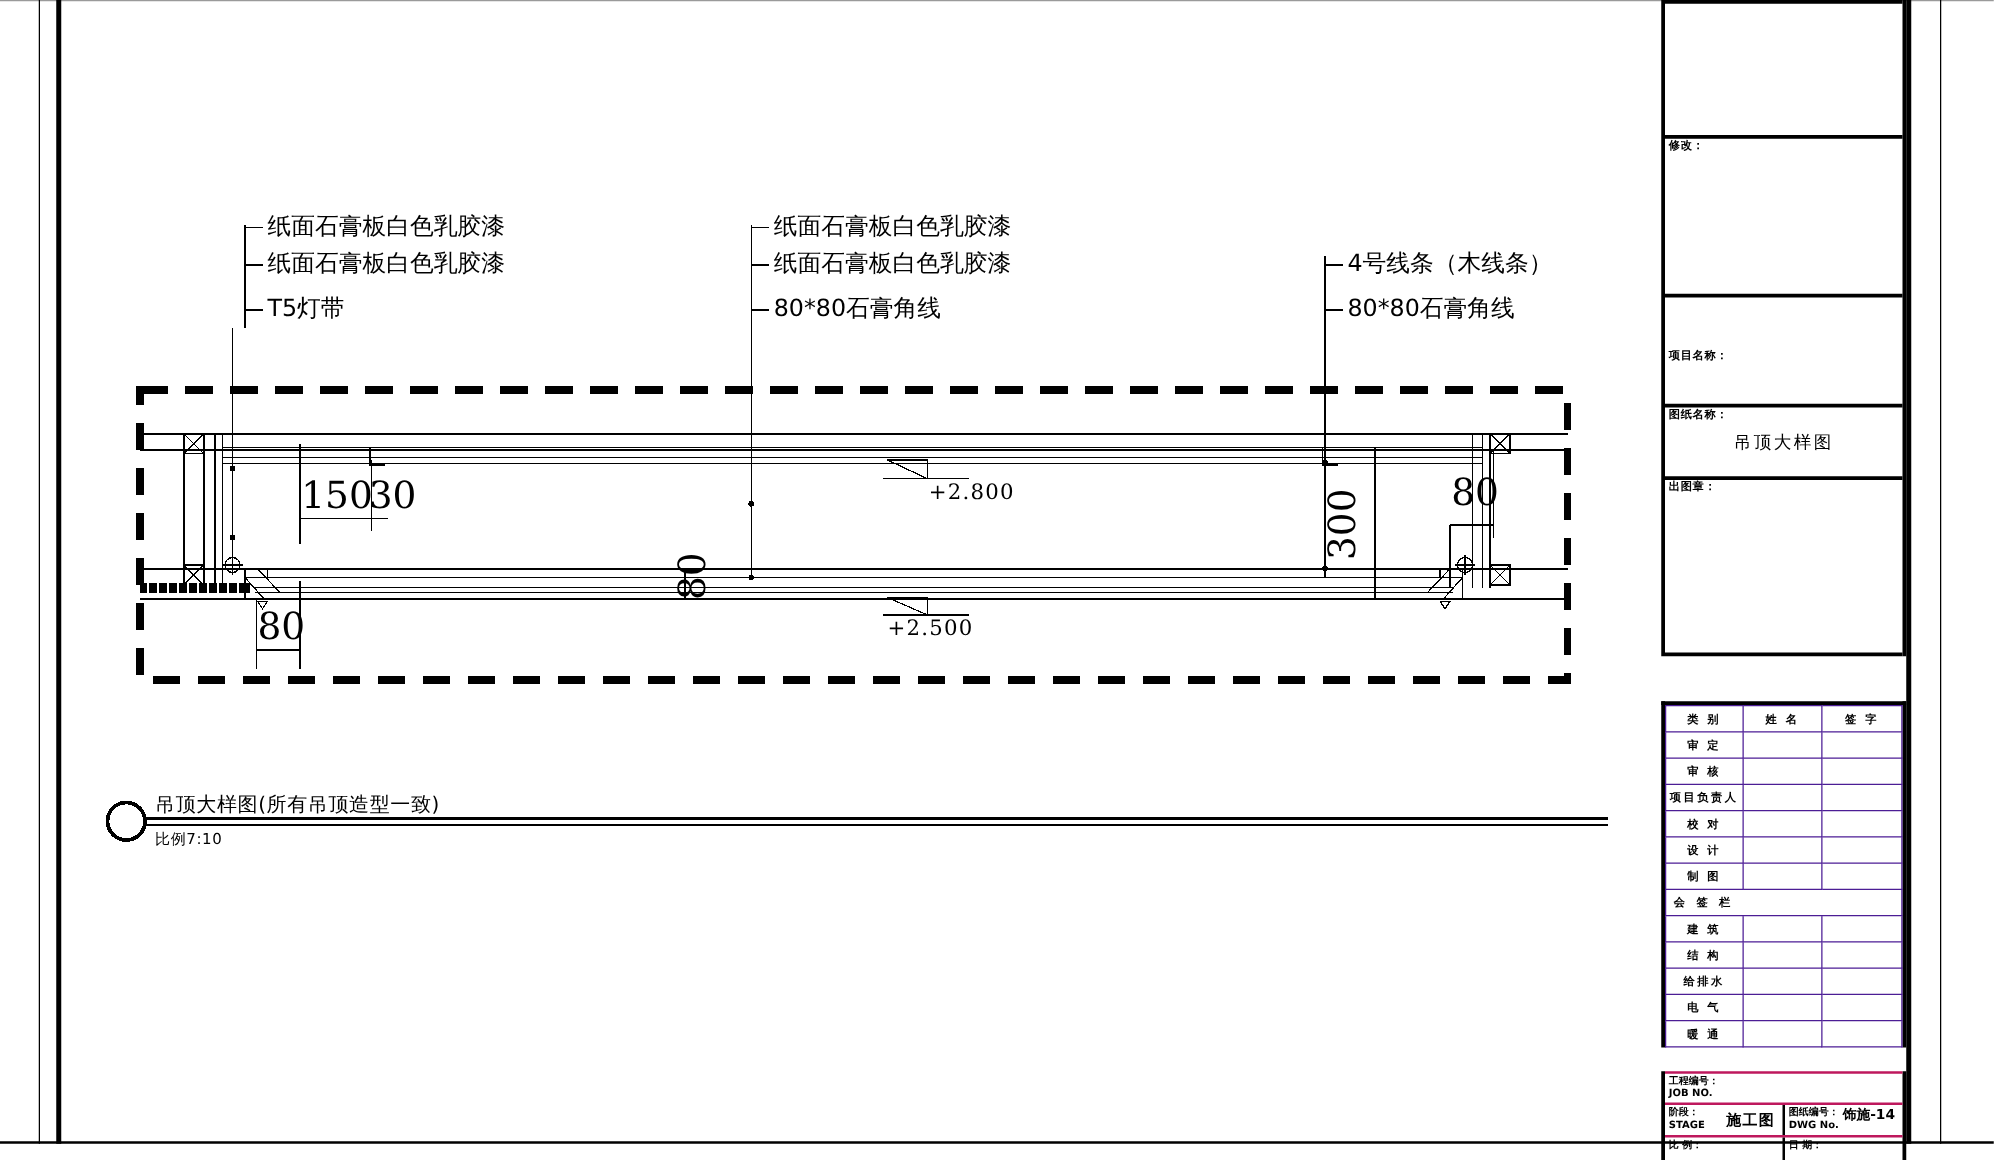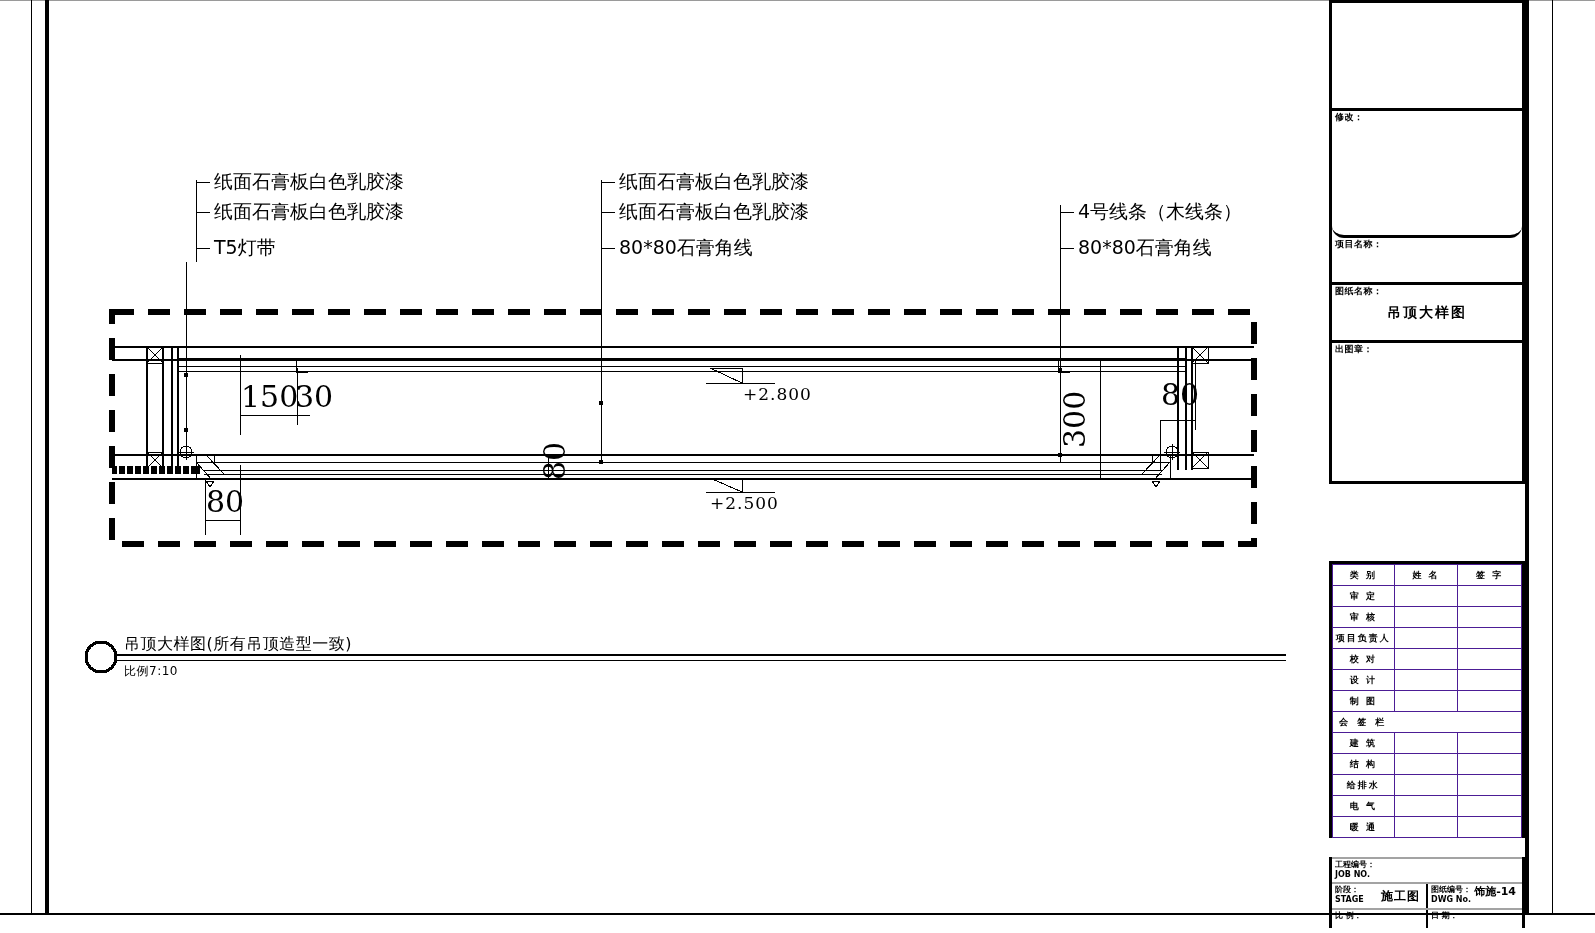--- a/index.html
+++ b/index.html
@@ -15,36 +15,36 @@
   .frame-bot{position:absolute;left:0;top:913px;width:1595px;height:2px;background:#000;}
   .frame-top{position:absolute;left:0;top:0;width:1595px;height:1px;background:#9a9a9a;}
 
   
   .tb{position:absolute;left:1329px;top:0;width:196px;}
   .tb-box{position:relative;border-left:3px solid #000;border-right:3px solid #000;box-sizing:border-box;width:196px;}
   .tb-cell{border-bottom:3px solid #000;box-sizing:border-box;position:relative;}
   .tb-lbl{position:absolute;left:3px;top:1px;font-size:9px;letter-spacing:.5px;line-height:11px;
           font-family:"DejaVu Sans","Liberation Sans",sans-serif;font-weight:700;}
   .tb-dwgname{display:flex;align-items:center;justify-content:center;height:100%;
-              font-size:14px;font-weight:700;letter-spacing:2px;}
+              font-size:14px;font-weight:400;letter-spacing:2px;}
 
   
   .sig{position:absolute;left:1329px;top:561px;width:196px;border:3px solid #000;border-bottom:none;box-sizing:border-box;}
   .sig table{border-collapse:collapse;width:100%;}
   .sig td{border:1px solid #4c1d95;height:20px;font-size:9px;font-weight:700;text-align:center;
           letter-spacing:2px;padding:0;}
   .sig td.c1{width:62px;}
   .sig td.c2{width:64px;}
   .sig td.c3{width:64px;}
   .sig td.span3{text-align:left;padding-left:6px;letter-spacing:3px;}
 
   
   .tbot{position:absolute;left:1329px;width:196px;border-left:3px solid #000;border-right:3px solid #000;
         box-sizing:border-box;}
-  .tbot .row{border-top:2px solid #a3a3a3;position:relative;box-sizing:border-box;display:flex;}
+  .tbot .row{border-top:2px solid #be185d;position:relative;box-sizing:border-box;display:flex;}
   .mini{font-size:8px;line-height:9.5px;font-weight:700;}
   .cell-l{width:96px;border-right:2px solid #000;box-sizing:border-box;padding:1px 0 1px 3px;position:relative;}
   .cell-r{flex:1;box-sizing:border-box;padding:1px 0 1px 3px;position:relative;}
   .stage-val{position:absolute;right:6px;top:4px;font-size:12px;font-weight:700;letter-spacing:1px;}
   .dwg-val{position:absolute;right:6px;top:0px;font-size:11px;font-weight:700;}
 
   
   .dwg{position:absolute;left:0;top:0;width:1330px;height:933px;}
   svg.cad{position:absolute;left:0;top:0;}
 
@@ -240,26 +240,26 @@
     <div class="elev" style="left:710px;top:493px;">+2.500</div>
 
     <div class="ttl" style="left:124px;top:634px;">吊顶大样图(所有吊顶造型一致)</div>
     <div class="ttl-scale" style="left:124px;top:663px;">比例7:10</div>
   </div>
 
   <div class="tb">
     <div class="tb-box">
       <div class="tb-cell" style="height:111px;border-top:3px solid #000;"></div>
 
-      <div class="tb-cell" style="height:127px;border-radius:12px;">
+      <div class="tb-cell" style="height:127px;">
         <span class="tb-lbl">修改：</span>
       </div>
 
 
-      <div class="tb-cell" style="height:47px;">
+      <div class="tb-cell" style="height:47px;margin-top:41px;">
         <span class="tb-lbl">项目名称：</span>
       </div>
 
       <div class="tb-cell" style="height:58px;">
         <span class="tb-lbl">图纸名称：</span>
         <div class="tb-dwgname">吊顶大样图</div>
       </div>
 
       <div class="tb-cell" style="height:141px;">
         <span class="tb-lbl">出图章：</span>

